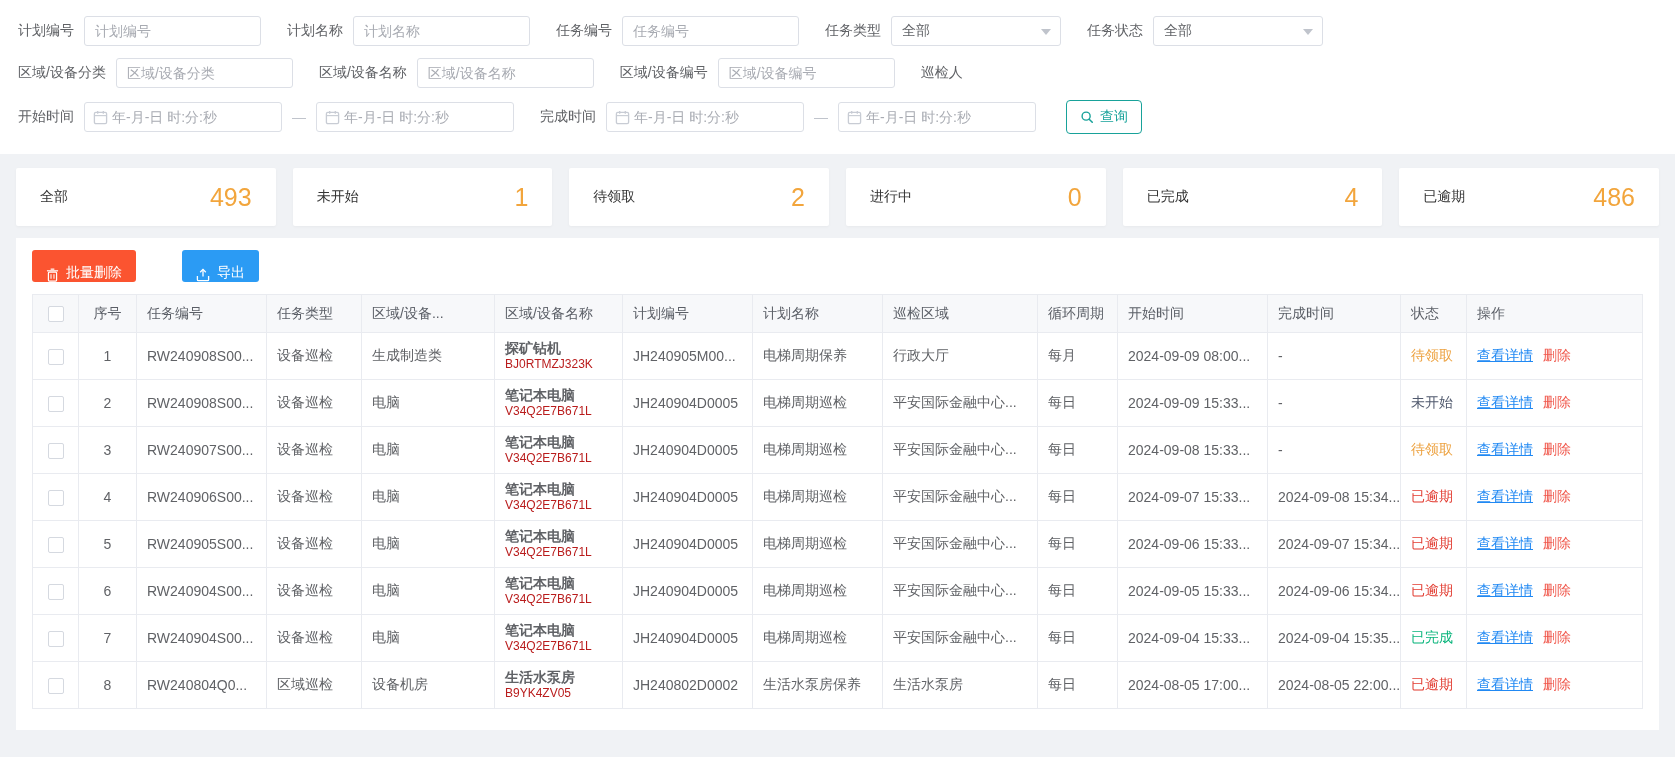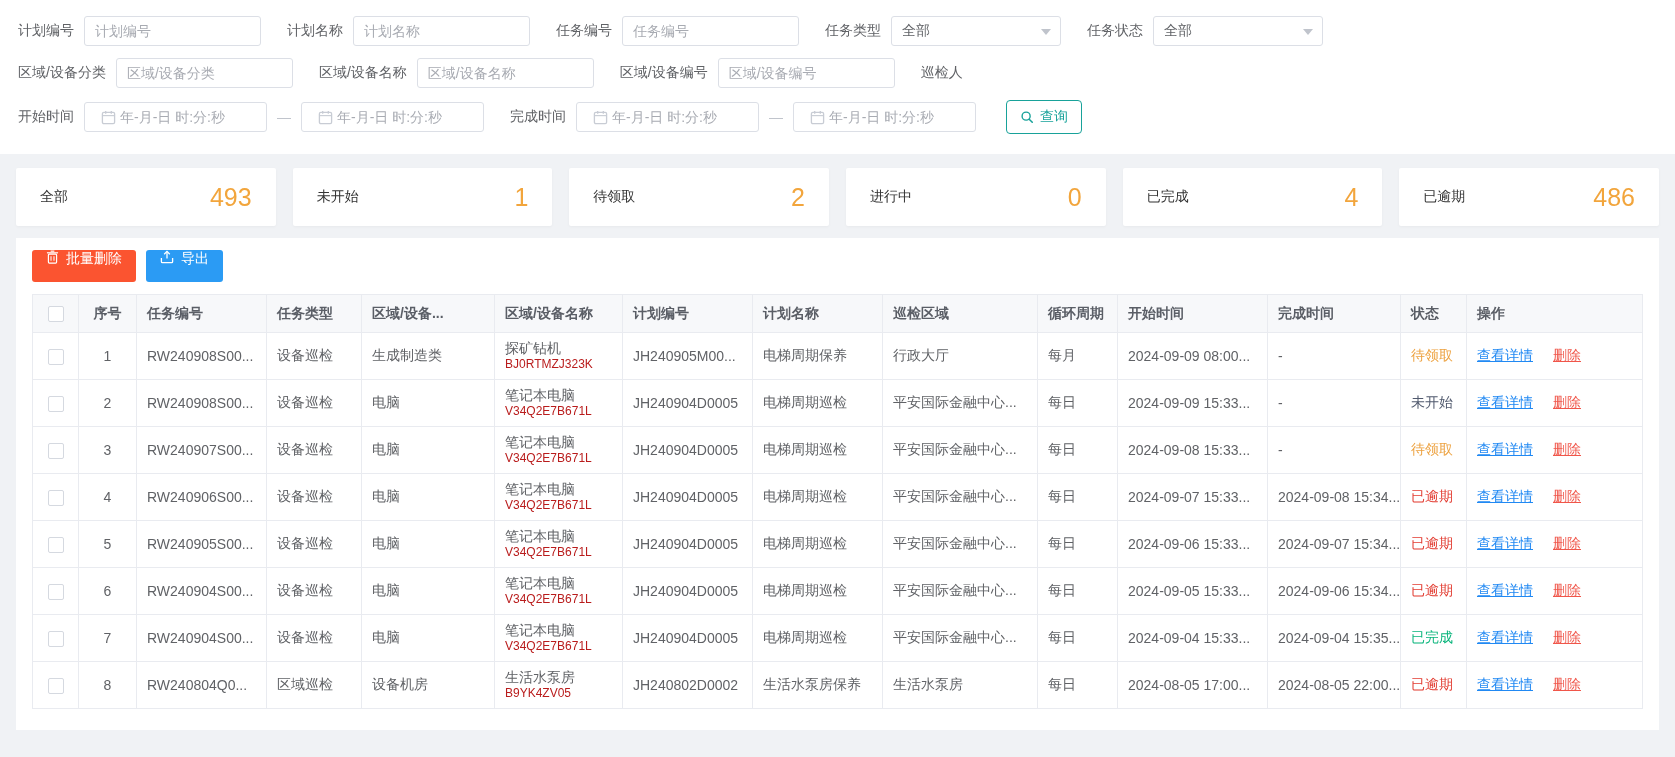--- a/index.html
+++ b/index.html
@@ -23,21 +23,21 @@
   .text-input input, .date-input input {
     border:none; outline:none; width:100%; height:100%; padding:0 10px;
     font-size:14px; color:#606266; background:transparent;
     font-family:"Liberation Sans","DejaVu Sans",sans-serif;
   }
   .text-input input::placeholder, .date-input input::placeholder { color:#a8abb2; }
   .select-box { width:170px; padding:0 26px 0 10px; color:#606266; cursor:pointer; }
   .select-caret { position:absolute; right:9px; top:12px; width:0; height:0;
     border-left:5px solid transparent; border-right:5px solid transparent;
     border-top:6px solid #c0c4cc; }
-  .date-input { width:183px;padding-left:8px; }
+  .date-input { width:198px; }
   .date-input input { padding-left:4px; }
   .cal-icon { flex:0 0 auto; margin-left:8px; display:flex; }
   .range-sep { color:#c0c4cc; margin:0 10px; }
   .search-btn {
     display:inline-flex; align-items:center; gap:6px;
     height:30px; padding:16px 13px; background:#fff;
     border:1px solid var(--search-teal); color:var(--search-teal);
     border-radius:4px; font-size:14px; cursor:pointer; margin-left:4px;
     font-family:inherit;
   }
@@ -48,42 +48,42 @@
     flex:1; background:#fff; border-radius:2px; height:58px;
     display:flex; align-items:center; justify-content:space-between;
     padding:0 24px; box-shadow:0 1px 3px rgba(0,0,0,0.04);
   }
   .stat-label { color:#333; font-size:14px; }
   .stat-value { color:var(--accent-orange); font-size:25px; }
 
   
   .table-panel { background:#fff; margin:0 16px; padding:12px 16px 0 16px; height:492px; }
   .toolbar { display:flex; gap:10px; margin-bottom:12px; }
-  .btn { display:inline-flex; align-items:flex-start; gap:7px; border:none; border-radius:3px;
+  .btn { display:inline-flex; align-items:flex-end; gap:7px; border:none; border-radius:3px;
     color:#fff; font-size:14px; height:32px; padding:0 14px; cursor:pointer;
     font-family:inherit; }
   .btn-delete { background:var(--btn-delete-bg); }
-  .btn-export { background:var(--btn-export-bg); }
+  .btn-export { background:var(--btn-export-bg);margin-left:36px; }
 
   table { width:100%; border-collapse:collapse; table-layout:fixed; }
   th, td { border:1px solid #e9ebf0; padding:6px 10px; text-align:left;
     font-size:14px; color:#606266; overflow:hidden; white-space:nowrap; }
-  thead th { background:#f7f8fa; font-weight:bold; color:#5a5e66; height:38px; }
+  thead th { background:#f7f8fa; font-weight:normal; color:#5a5e66; height:38px; }
   tbody td { height:47px; background:#fff; }
   td.center, th.center { text-align:center; }
   .checkbox { display:inline-block; width:16px; height:16px; border:1px solid #d5d9e0;
     border-radius:2px; background:#fff; vertical-align:middle; cursor:pointer; }
-  .dev-name { line-height:17px; }
+  .dev-name { line-height:17px;font-weight:bold; }
   .dev-code { color:#b91c1c; font-size:12px; line-height:15px; }
   .st-pending { color:var(--status-pending); }
   .st-not_started { color:var(--status-not-started); }
   .st-overdue { color:var(--status-overdue); }
   .st-done { color:var(--status-done); }
   a.view-link { color:var(--link-view); text-decoration:underline; margin-right:10px; cursor:pointer; }
-  a.del-link { color:var(--link-delete); text-decoration:underline; cursor:pointer;margin-left:10px; }
+  a.del-link { color:var(--link-delete); cursor:pointer; }
 </style>
 </head>
 <body>
 
 <div class="filter-panel">
 
   <div class="filter-row">
     <div class="field">
       <span class="field-label">计划编号</span>
       <span class="text-input">

